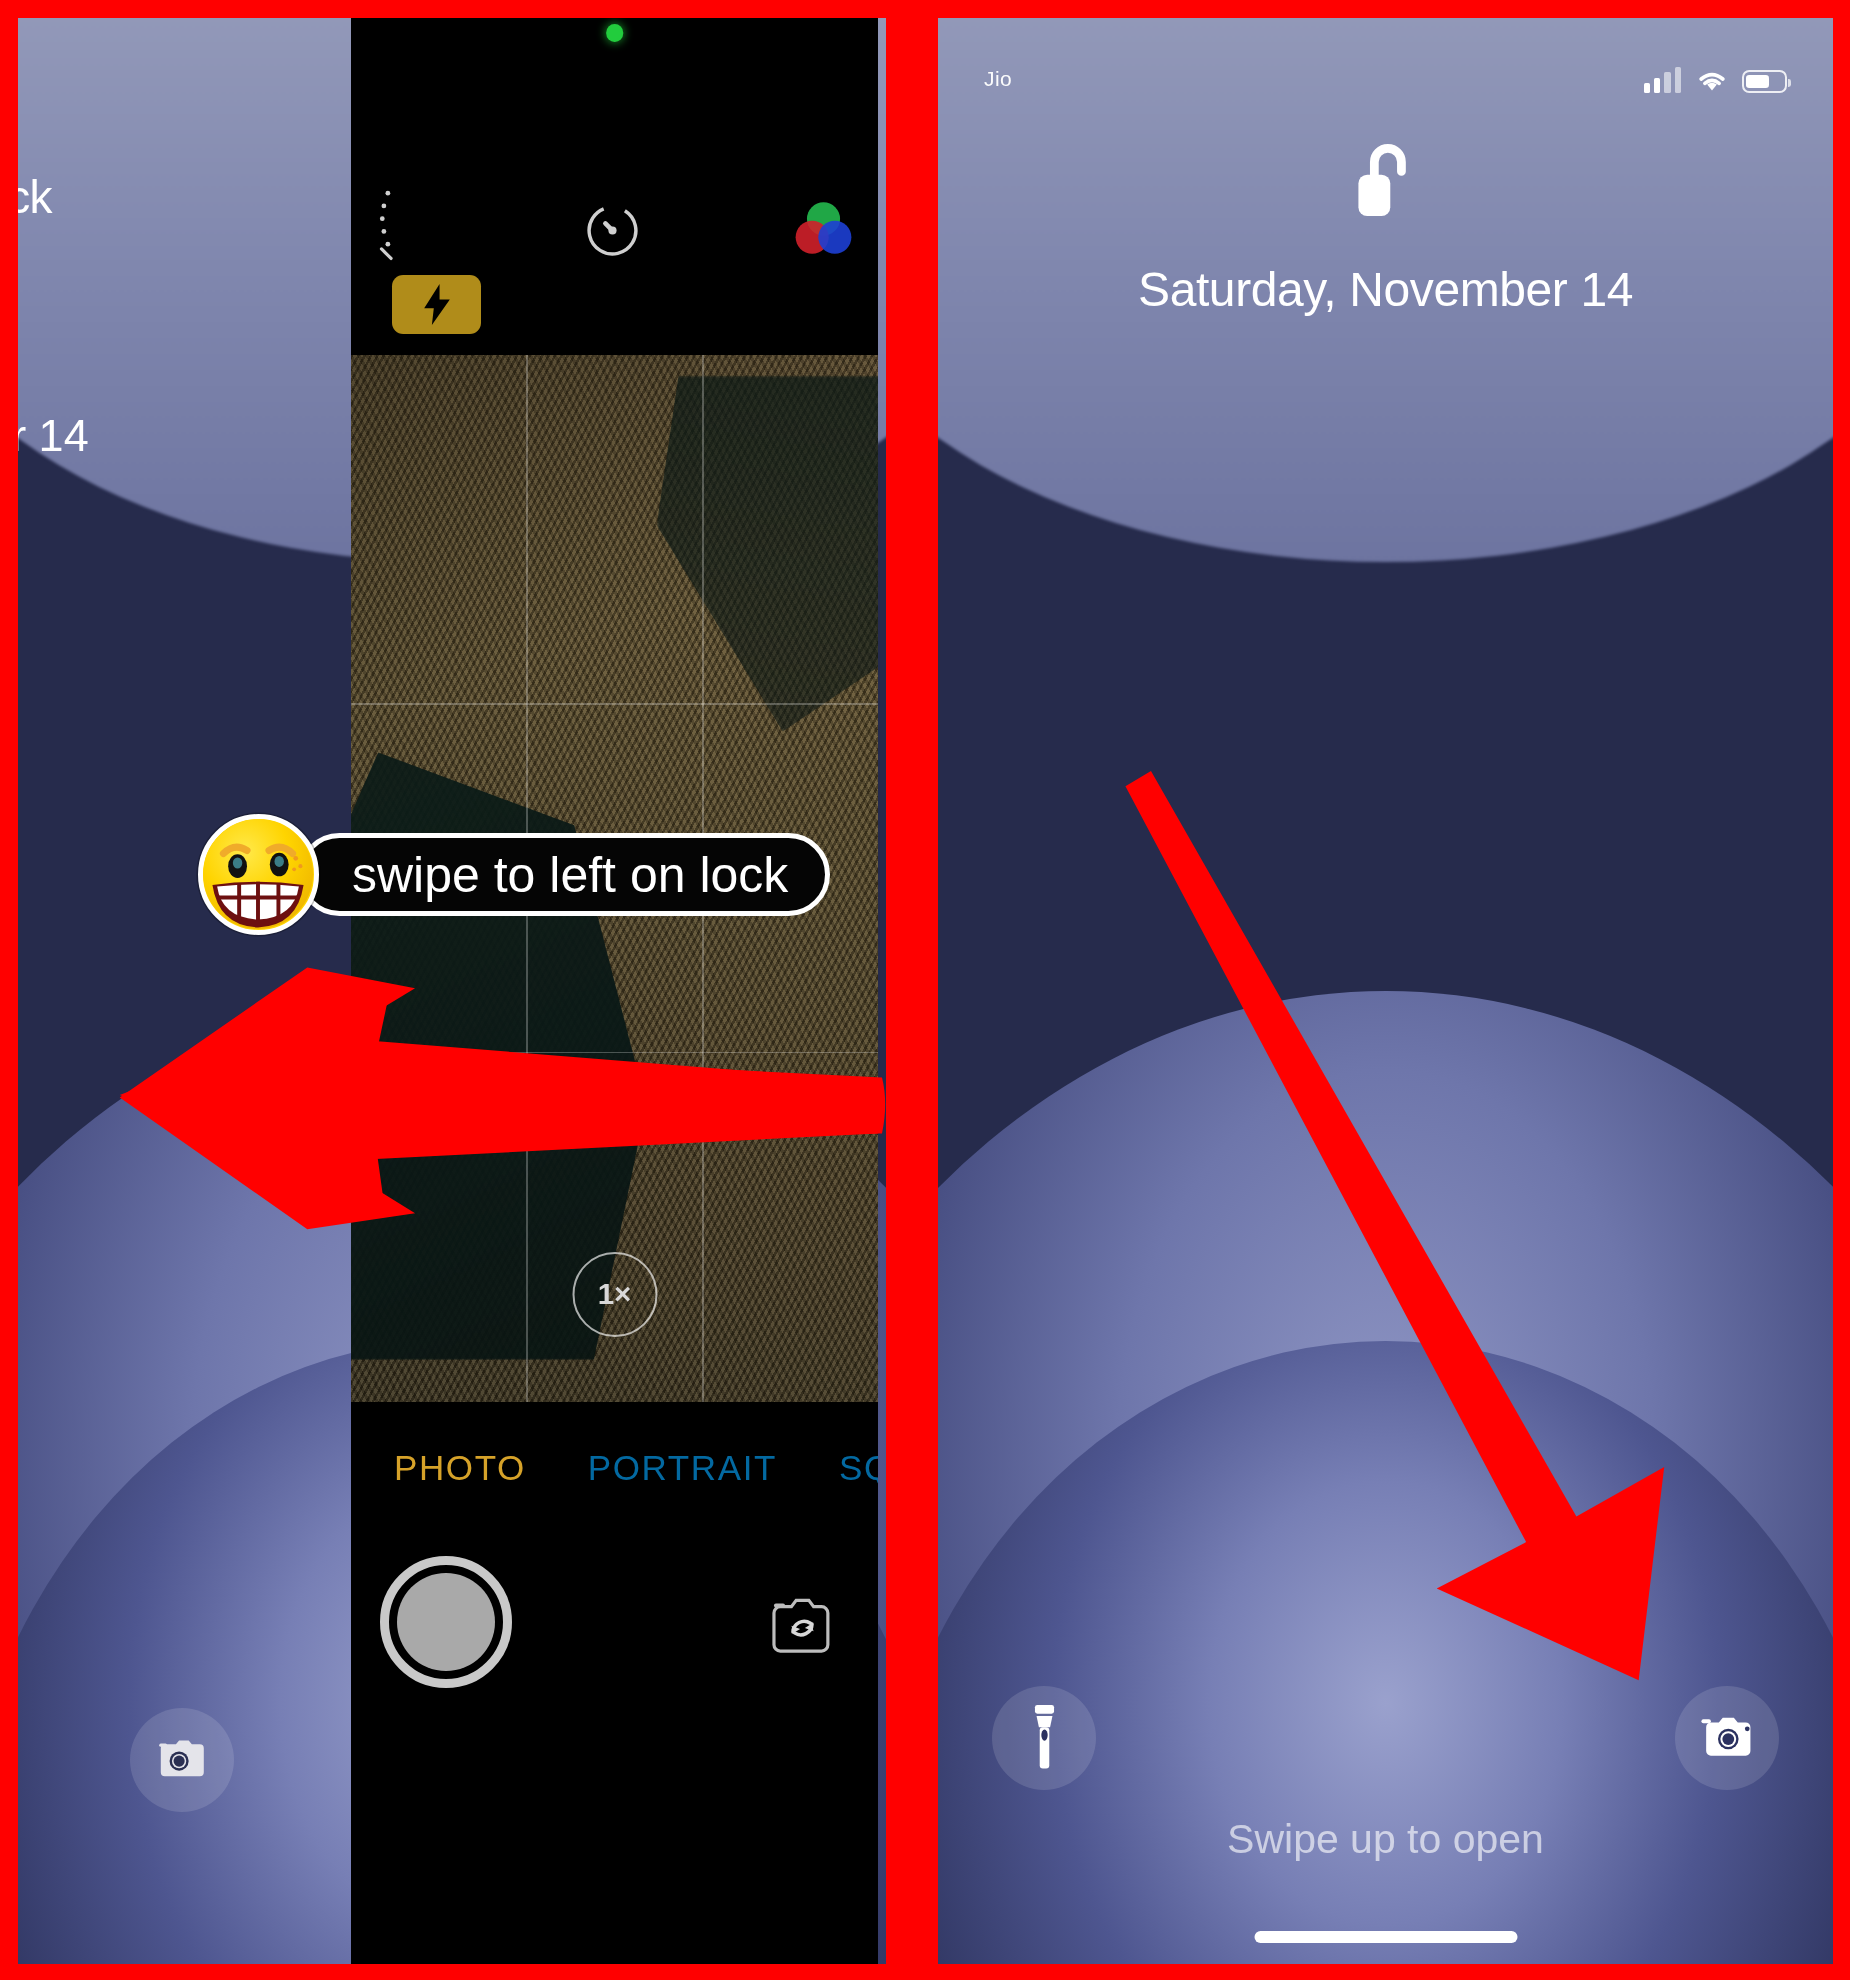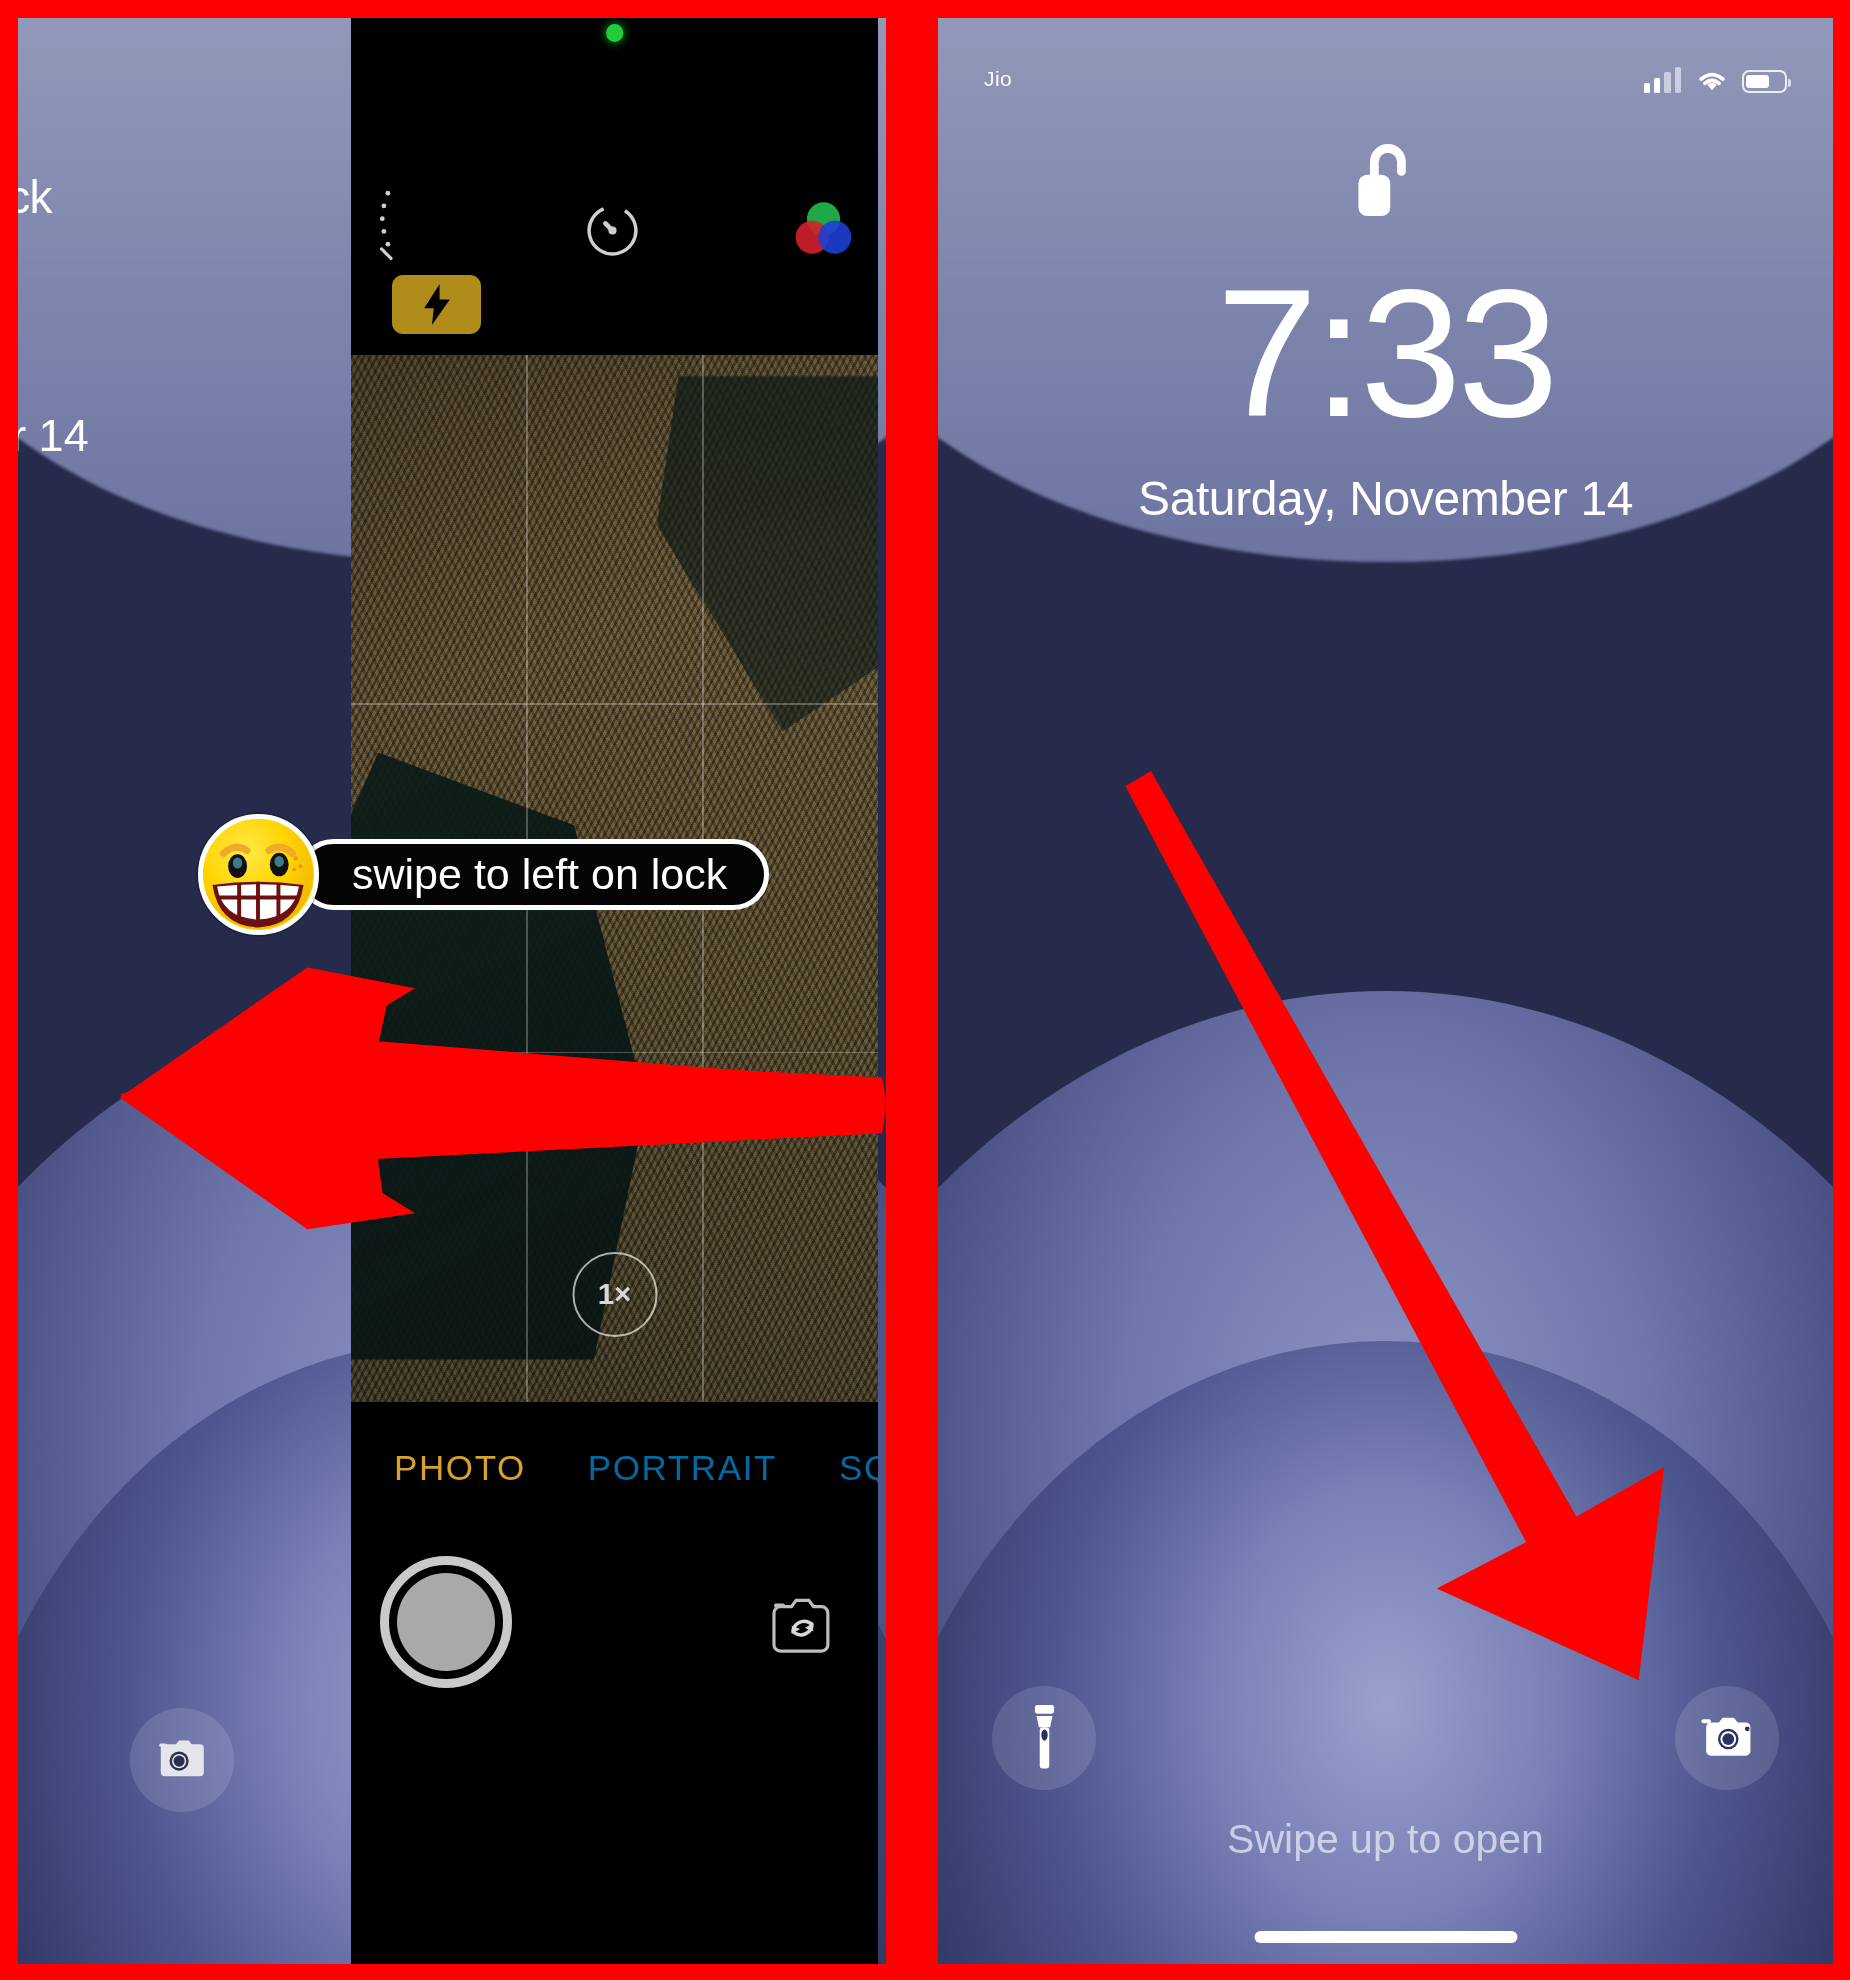--- a/index.html
+++ b/index.html
@@ -227,23 +227,23 @@
     width:121px; height:121px; border-radius:50%;
     background:#ffd400; border:5.6px solid #fff;
     box-shadow:0 0 0 1.6px rgba(0,0,0,.25);
     position:relative; z-index:2; flex:0 0 auto;
     overflow:hidden;
   }
   .tip-pill{
     margin-left:-21px;
     background:#050505; border:5.6px solid #fff;
     border-radius:45px;
-    height:71px; display:flex; align-items:center;
+    height:83px; display:flex; align-items:center;
     padding:0 37px 0 49px;
-    color:#fff; font-size:43px; white-space:nowrap;
+    color:#fff; font-size:50px; white-space:nowrap;
   }
 </style>
 </head>
 <body>
 
 <div id="stage">
 
   <div id="panel-left">
     <div class="wallpaper">
       <div class="sphere-low"></div>
@@ -379,21 +379,20 @@
             <span></span>
           </div>
       </div>
     </div>
 
     <div class="lock-center">
       <svg class="padlock" viewBox="0 0 96 118">
         <path d="M34 48 V30 a17 17 0 0 1 34 0 v12" fill="none" stroke="#fff" stroke-width="11" stroke-linecap="round"></path>
         <rect x="14" y="46" width="40" height="52" rx="11" fill="#fff"></rect>
       </svg>
-      <div class="big-time">7:33</div>
       <div class="big-date">Saturday, November 14</div>
     </div>
 
     <div class="qa" style="left:54px; bottom:174px;">
       <svg width="35" height="69" viewBox="0 0 44 86">
         <rect x="10" y="2" width="24" height="11" rx="3" fill="#fff"></rect>
         <path d="M12 16 h20 l-3 14 h-14 z" fill="#fff"></path>
         <rect x="16" y="30" width="12" height="52" rx="4" fill="#fff"></rect>
         <ellipse cx="22" cy="40" rx="4" ry="7" fill="#2b3160"></ellipse>
       </svg>

